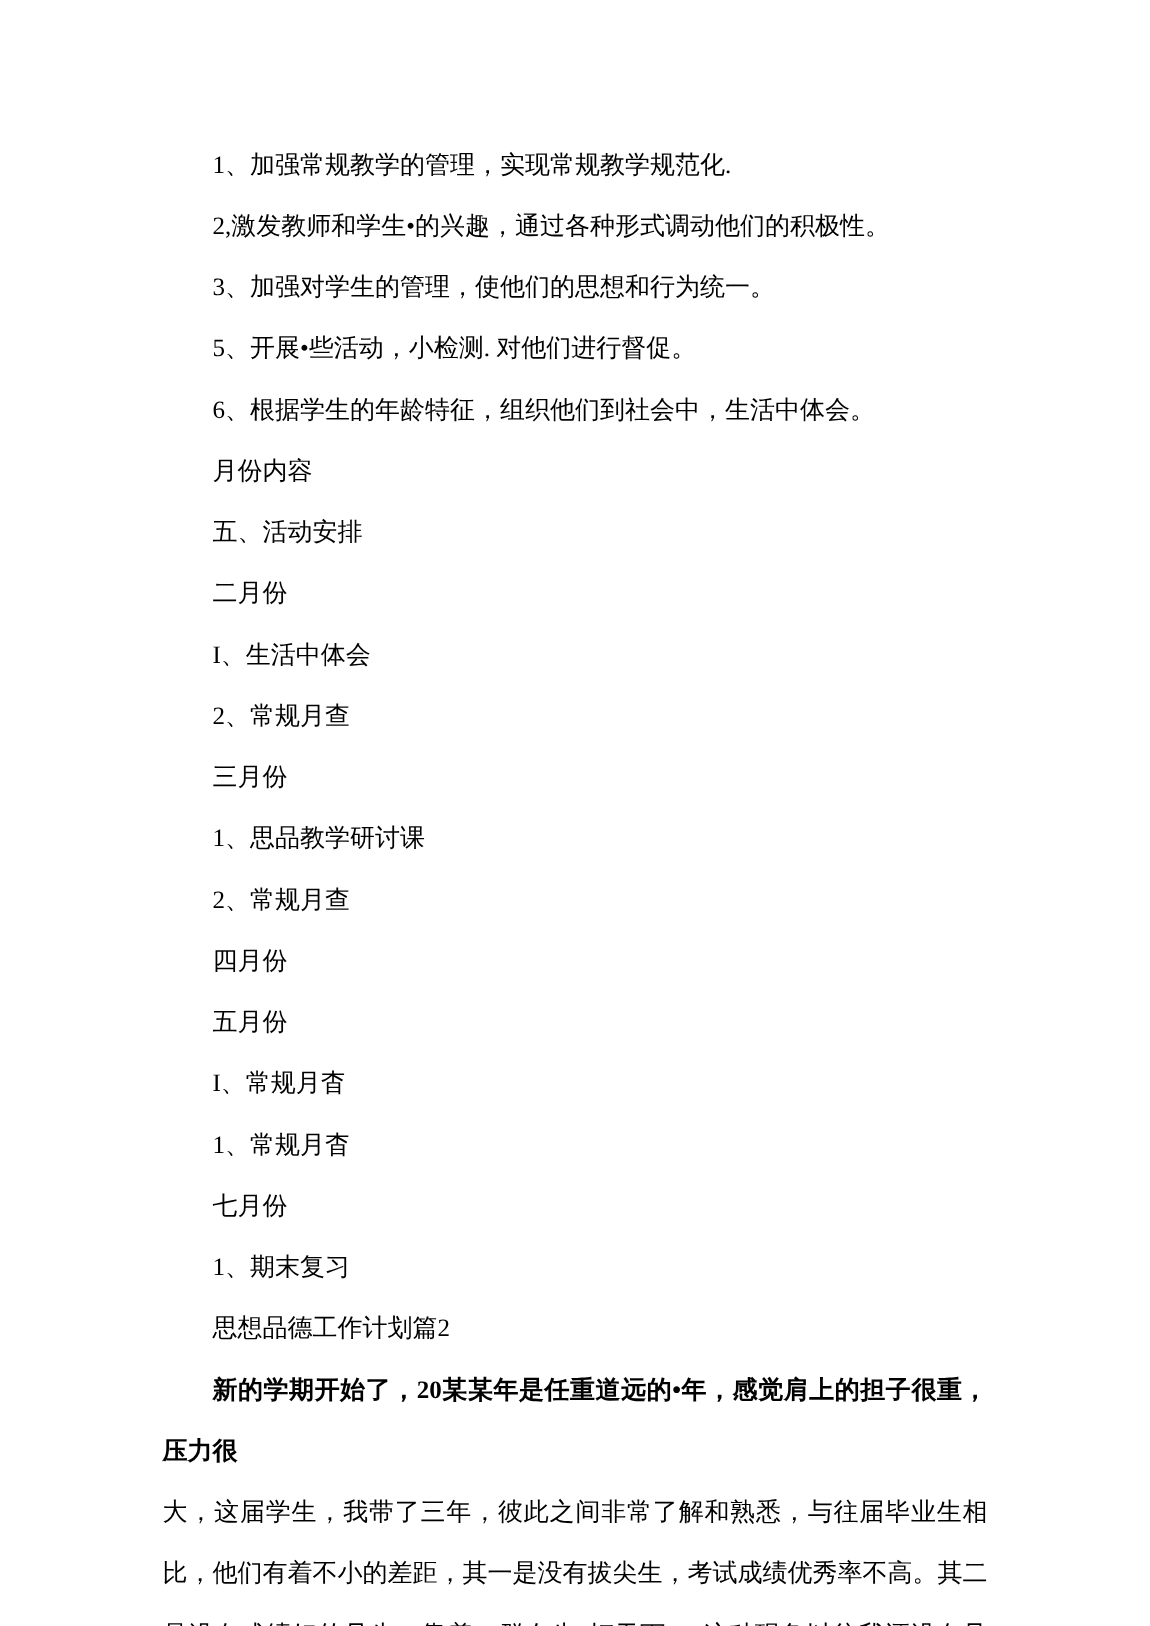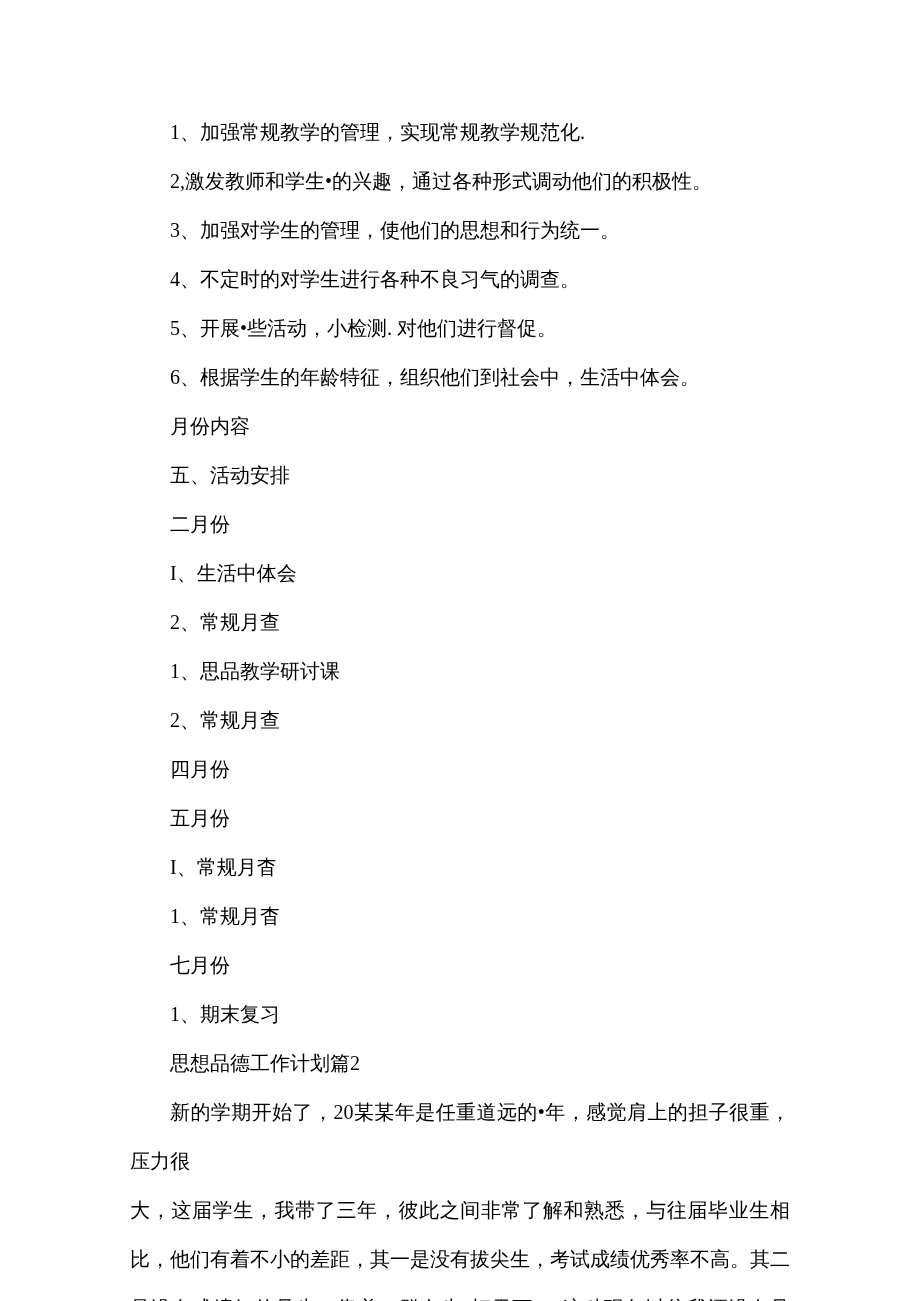--- a/index.html
+++ b/index.html
@@ -31,34 +31,34 @@
       text-align: justify;
     }
   </style>
 </head>
 <body>
 
 <div class="content">
   <div class="line">1、加强常规教学的管理，实现常规教学规范化.</div>
   <div class="line">2,激发教师和学生•的兴趣，通过各种形式调动他们的积极性。</div>
   <div class="line">3、加强对学生的管理，使他们的思想和行为统一。</div>
-  <div class="line">4、不定时的对学生进行各种不良习气的调查。</div>
   <div class="line">5、开展•些活动，小检测. 对他们进行督促。</div>
   <div class="line">6、根据学生的年龄特征，组织他们到社会中，生活中体会。</div>
   <div class="line">月份内容</div>
   <div class="line">五、活动安排</div>
   <div class="line">二月份</div>
   <div class="line">I、生活中体会</div>
   <div class="line">2、常规月查</div>
+  <div class="line">三月份</div>
   <div class="line">1、思品教学研讨课</div>
   <div class="line">2、常规月查</div>
   <div class="line">四月份</div>
   <div class="line">五月份</div>
   <div class="line">I、常规月杳</div>
   <div class="line">1、常规月杳</div>
   <div class="line">七月份</div>
   <div class="line">1、期末复习</div>
   <div class="line">思想品德工作计划篇2</div>
   <div>
-    <span class="paragraph" style="display:block;">新的学期开始了，20某某年是任重道远的•年，感觉肩上的担子很重，压力很</span>
+    <span class="paragraph" style="display:block;font-weight:bold;">新的学期开始了，20某某年是任重道远的•年，感觉肩上的担子很重，压力很</span>
     <span class="paragraph-start" style="display:block;">大，这届学生，我带了三年，彼此之间非常了解和熟悉，与往届毕业生相比，他们有着不小的差距，其一是没有拔尖生，考试成绩优秀率不高。其二是没有成绩好的见生，靠着一群女生"打天下"，这种现象以往我还没有见过，所以心里没底。鉴于此种情况，为取得较为满意的成绩，在剩卜.不到四个月的时间里，我打算从以下几点来做好本学期的计划。</span>
   </div>
 </div>
 
 </body></html>

